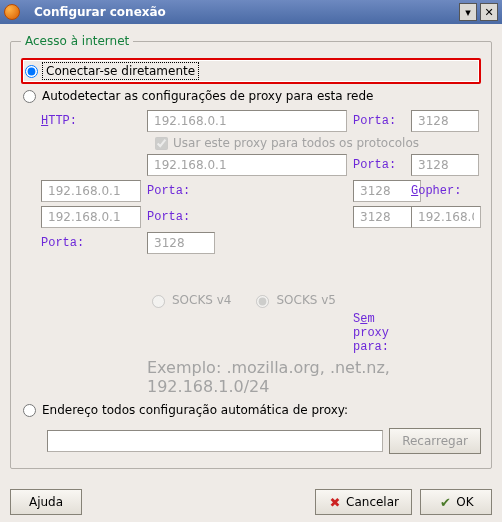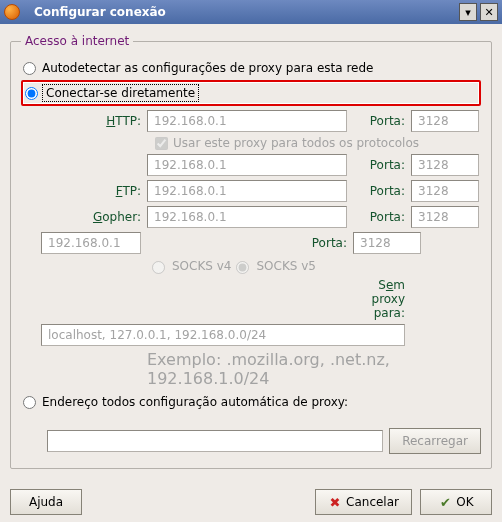--- a/index.html
+++ b/index.html
@@ -45,21 +45,21 @@
   padding: 10px;
 }
 fieldset {
   border: 1px solid #b4b0ab;
   border-radius: 2px;
   padding: 8px 10px 10px;
   margin: 0;
 }
 legend {
   padding: 0 4px;
-  color: #701a75;
+  color: #15803d;
 }
 .radio-row {
   display: flex;
   align-items: center;
   padding: 3px 2px;
   margin: 2px 0;
 }
 .radio-row input[type="radio"] { margin: 0 6px 0 0; }
 .highlight {
   border: 2px solid #d00;
@@ -73,22 +73,23 @@
   padding: 0 2px;
 }
 .proxy-grid {
   display: grid;
   grid-template-columns: 100px 1fr 52px 70px;
   gap: 4px 6px;
   align-items: center;
   margin: 4px 0 4px 20px;
 }
 .lbl {
-  text-align: right;
-  color: #14532d;
+  text-align: left;
+  color: #6d28d9;
+  font-family: Liberation Mono, monospace;
 }
 .lbl .ul { text-decoration: underline; }
 input[type="text"] {
   font-family: inherit;
   font-size: 12px;
   height: 22px;
   padding: 7px 6px;
   border: 1px solid #b4b0ab;
   border-top-color: #8c8881;
   border-left-color: #8c8881;
@@ -103,34 +104,35 @@
   display: flex;
   align-items: center;
   color: #a3a3a3;
   padding-left: 8px;
 }
 .chk-row input { margin: 0 5px 0 0; }
 .socks-row {
   grid-column: 2 / span 3;
   display: flex;
   align-items: center;
-  gap: 0;
-  color: #a3a3a3;
+  gap: 20px;
+  color: #a3a3a3;
+  margin-top: 34px;
 }
 .socks-row label { display: flex; align-items: center; gap: 4px; }
 .example {
   grid-column: 2 / span 3;
   color: #a3a3a3;
   font-size: 16px;
 }
 .auto-row {
   display: flex;
   align-items: center;
   gap: 6px;
-  margin: 16px 0 4px 26px;
+  margin: 8px 0 4px 26px;
 }
 .auto-row input[type="text"] { flex: 1; color: #000; }
 .btn {
   font-family: inherit;
   font-size: 12px;
   height: 26px;
   min-width: 72px;
   padding: 0 12px;
   border: 1px solid #868277;
   background: linear-gradient(to bottom, #f9f7f3, #e3dfd7);
@@ -158,48 +160,47 @@
   <div class="title-icon"></div>
   <div class="title-text">Configurar conexão</div>
   <div class="win-btn">▾</div>
   <div class="win-btn">✕</div>
 </div>
 
 <div class="content">
   <fieldset>
     <legend>Acesso à internet</legend>
 
+    <div class="radio-row highlight">
+      <input type="radio" name="mode" checked="" style="">
+      <span class="dotted">Conectar-se diretamente</span>
+    </div>
+
     <div class="radio-row">
       <input type="radio" name="mode" style="">
       <span>Autodetectar as configurações de proxy para esta rede</span>
-    </div>
-
-    <div class="radio-row highlight">
-      <input type="radio" name="mode" checked="" style="">
-      <span class="dotted">Conectar-se diretamente</span>
     </div>
 
 
     <div class="proxy-grid">
       <div class="lbl"><span class="ul">H</span>TTP:</div>
       <input type="text" disabled="" value="192.168.0.1" style="">
       <div class="lbl">Porta:</div>
       <input type="text" class="short" disabled="" value="3128" style="">
 
       <div class="chk-row">
         <input type="checkbox" checked="" disabled="" style="">
         <span>Usar este proxy para todos os protocolos</span>
       </div>
       <div></div>
 
       <input type="text" disabled="" value="192.168.0.1" style="">
       <div class="lbl">Porta:</div>
       <input type="text" class="short" disabled="" value="3128" style="">
 
-      <div class="lbl"><span class="ul">F</span>TP:</div>
       <input type="text" disabled="" value="192.168.0.1" style="">
       <div class="lbl">Porta:</div>
       <input type="text" class="short" disabled="" value="3128" style="">
 
       <div class="lbl"><span class="ul">G</span>opher:</div>
       <input type="text" disabled="" value="192.168.0.1" style="">
       <div class="lbl">Porta:</div>
       <input type="text" class="short" disabled="" value="3128" style="">
 
       <input type="text" disabled="" value="192.168.0.1" style="">
@@ -214,21 +215,20 @@
           </label>
         <label>
             <input type="radio" name="sv" checked="" disabled="" style="">
             <span>SOCKS v5</span>
           </label>
       </div>
       <div></div>
         <div></div>
 
       <div class="lbl">S<span class="ul">e</span>m proxy para:</div>
-      <input type="text" disabled="" style="grid-column: span 3;" value="localhost, 127.0.0.1, 192.168.0.0/24">
 
       <div></div>
       <div class="example">Exemplo: .mozilla.org, .net.nz, 192.168.1.0/24</div>
     </div>
 
     <div class="radio-row">
       <input type="radio" name="mode" style="">
       <span>Endereço todos configuração automática de proxy:</span>
     </div>
     <div class="auto-row">

